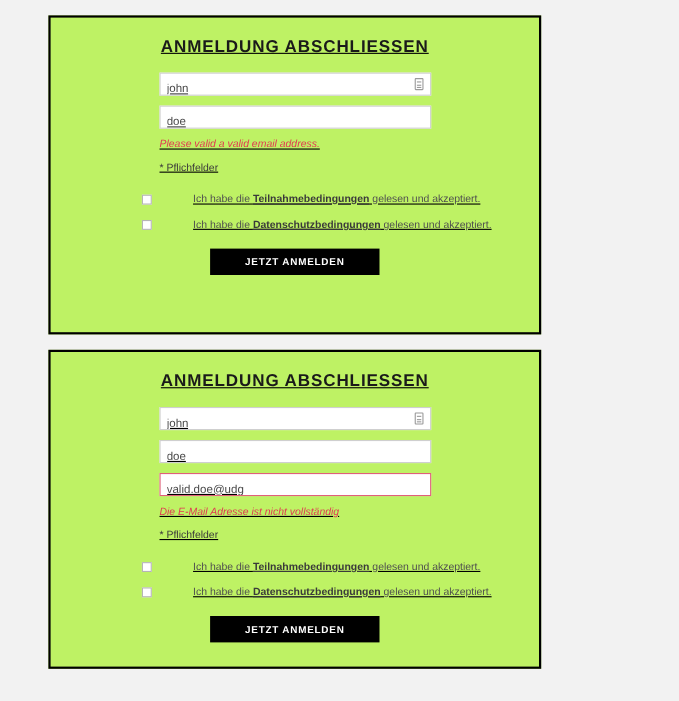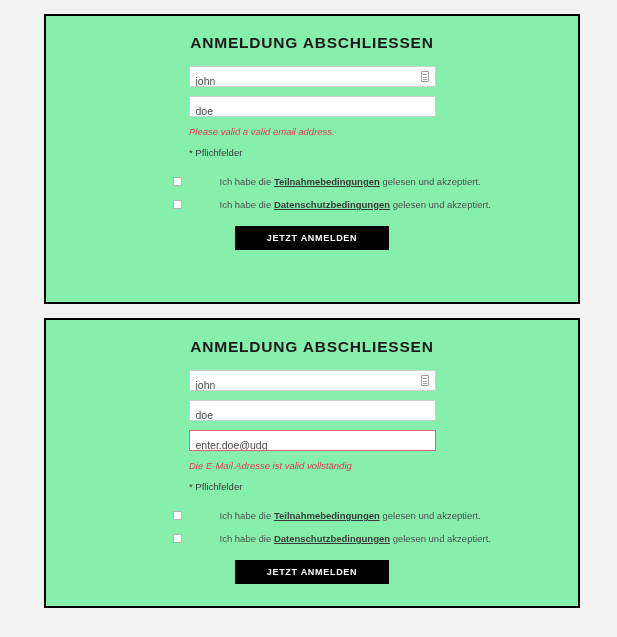--- a/index.html
+++ b/index.html
@@ -16,24 +16,25 @@
   .page {
     position: relative;
     width: 617px;
     height: 637px;
     background: #f2f2f2;
     box-sizing: border-box;
   }
   .panel {
     position: absolute;
     left: 44px;
-    width: 536px;
-    background: #86efac;
+    width: 448px;
+    background: #bef264;
     border: 2px solid #000000;
     box-sizing: border-box;
+    text-decoration: underline;
   }
   .panel-one { top: 14px; height: 290px; }
   .panel-two { top: 318px; height: 290px; }
 
   .form-title {
     text-align: center;
     font-size: 15.5px;
     font-weight: bold;
     letter-spacing: 0.8px;
     color: #1a1a1a;
@@ -209,25 +210,25 @@
     </div>
 
     <div class="field-row">
       <div class="text-field">
         <span class="value">doe</span>
       </div>
     </div>
 
     <div class="field-row">
       <div class="text-field error">
-        <span class="value">enter.doe@udg</span>
-      </div>
-    </div>
-
-    <div class="error-msg">Die E-Mail Adresse ist valid vollständig</div>
+        <span class="value">valid.doe@udg</span>
+      </div>
+    </div>
+
+    <div class="error-msg">Die E-Mail Adresse ist nicht vollständig</div>
 
     <div class="required-note">* Pflichfelder</div>
 
     <div class="checkbox-row first">
       <span class="checkbox"></span>
       <span class="checkbox-label"><span>Ich habe die </span><a href="#">Teilnahmebedingungen</a><span> gelesen und akzeptiert.</span></span>
     </div>
 
     <div class="checkbox-row second">
       <span class="checkbox"></span>

